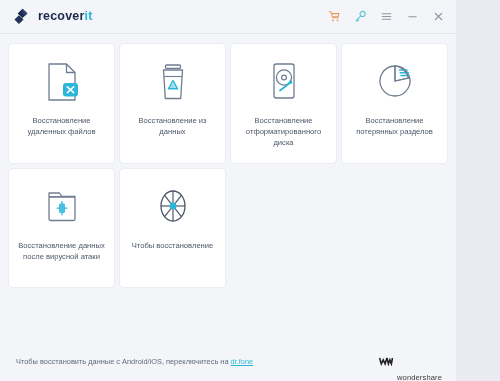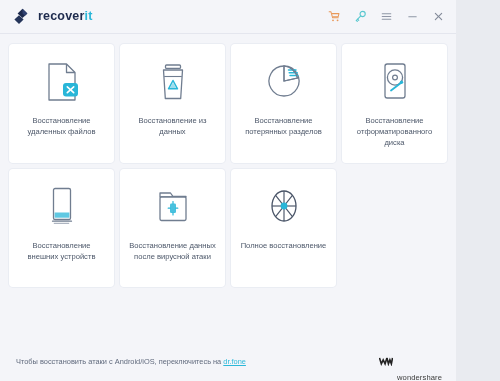--- a/index.html
+++ b/index.html
@@ -243,57 +243,46 @@
             </g>
             <path d="M21 23.6 L24 29.0 H18 Z" fill="#29b6d8" opacity=".45"></path>
           </svg>
         </span>
         <span class="card-label">Восстановление из данных</span>
       </div>
 
       <div class="card">
         <span class="card-icon">
           <svg width="42" height="46" viewBox="0 0 42 46">
+            <rect x="11" y="5" width="20" height="34" rx="2.2" fill="#ffffff" stroke="#707d90" stroke-width="1.3"></rect>
+            <circle cx="21" cy="18.5" r="7.6" fill="none" stroke="#707d90" stroke-width="1.3"></circle>
+            <circle cx="21" cy="18.5" r="2.4" fill="none" stroke="#707d90" stroke-width="1.2"></circle>
+            <path d="M27.5 23.5 L17.0 31.5" fill="none" stroke="#29b6d8" stroke-width="1.8" stroke-linecap="round"></path>
+            <circle cx="27.5" cy="23.2" r="1.7" fill="#29b6d8"></circle>
+          </svg>
+        </span>
+        <span class="card-label">Восстановление отформатированного диска</span>
+      </div>
+
+      <div class="card">
+        <span class="card-icon">
+          <svg width="42" height="46" viewBox="0 0 42 46">
             <path d="M21 22 m0,-15 a15,15 0 1,0 0.01,0 Z" fill="none" stroke="#707d90" stroke-width="1.3"></path>
             <path d="M21 22 L21 7 A15 15 0 0 1 34.5 19 Z" fill="#ffffff" stroke="#707d90" stroke-width="1.2"></path>
             <g stroke="#29b6d8" stroke-width="1.5" stroke-linecap="round">
               <line x1="25.5" y1="11.0" x2="33.0" y2="11.0"></line>
               <line x1="26.2" y1="13.8" x2="34.2" y2="13.8"></line>
               <line x1="27.0" y1="16.6" x2="34.8" y2="16.6"></line>
             </g>
             <path d="M21 22 L21 7 A15 15 0 0 1 34.5 19 Z" fill="none" stroke="#707d90" stroke-width="1.2" stroke-linejoin="round"></path>
           </svg>
         </span>
         <span class="card-label">Восстановление потерянных разделов</span>
       </div>
 
-      <div class="card">
-        <span class="card-icon">
-          <svg width="42" height="46" viewBox="0 0 42 46">
-            <rect x="11" y="5" width="20" height="34" rx="2.2" fill="#ffffff" stroke="#707d90" stroke-width="1.3"></rect>
-            <circle cx="21" cy="18.5" r="7.6" fill="none" stroke="#707d90" stroke-width="1.3"></circle>
-            <circle cx="21" cy="18.5" r="2.4" fill="none" stroke="#707d90" stroke-width="1.2"></circle>
-            <path d="M27.5 23.5 L17.0 31.5" fill="none" stroke="#29b6d8" stroke-width="1.8" stroke-linecap="round"></path>
-            <circle cx="27.5" cy="23.2" r="1.7" fill="#29b6d8"></circle>
-          </svg>
-        </span>
-        <span class="card-label">Восстановление отформатированного диска</span>
-      </div>
-
-      <div class="card">
-        <span class="card-icon">
-          <svg width="42" height="46" viewBox="0 0 42 46">
-            <rect x="12.5" y="4.5" width="17" height="31" rx="1.6" fill="#ffffff" stroke="#707d90" stroke-width="1.3"></rect>
-            <rect x="13.6" y="28.5" width="14.8" height="5.2" fill="#29b6d8" opacity=".75"></rect>
-            <path d="M11.5 37.2 h19" fill="none" stroke="#707d90" stroke-width="1.2" stroke-linecap="round"></path>
-            <path d="M13.2 39.3 h14.6" fill="none" stroke="#9aa3b2" stroke-width="1.0" stroke-linecap="round"></path>
-          </svg>
-        </span>
-        <span class="card-label">Восстановление внешних устройств</span>
-      </div>
 
       <div class="card">
         <span class="card-icon">
           <svg width="42" height="46" viewBox="0 0 42 46">
             <path d="M8 9 h10.5 l2.4 3.4 H34 V13 H8 Z" fill="#ffffff" stroke="#707d90" stroke-width="1.3" stroke-linejoin="round"></path>
             <rect x="8" y="13" width="26" height="23.5" rx="1.4" fill="#ffffff" stroke="#707d90" stroke-width="1.3"></rect>
             <rect x="18" y="19.5" width="6" height="9.5" rx="1.2" fill="#29b6d8" opacity=".85"></rect>
             <g stroke="#29b6d8" stroke-width="1.2" stroke-linecap="round">
               <line x1="21" y1="17.5" x2="21" y2="19.8"></line>
               <line x1="21" y1="28.8" x2="21" y2="31.0"></line>
@@ -312,28 +301,28 @@
             <ellipse cx="21" cy="22" rx="12" ry="15" fill="none" stroke="#4a5568" stroke-width="1.3"></ellipse>
             <g stroke="#4a5568" stroke-width="1.15">
               <line x1="21" y1="7" x2="21" y2="37"></line>
               <line x1="9" y1="22" x2="33" y2="22"></line>
               <line x1="12.6" y1="11.4" x2="29.4" y2="32.6"></line>
               <line x1="29.4" y1="11.4" x2="12.6" y2="32.6"></line>
             </g>
             <circle cx="21" cy="22" r="3.4" fill="#29b6d8"></circle>
           </svg>
         </span>
-        <span class="card-label">Полное восстановление</span>
+        <span class="card-label">Чтобы восстановление</span>
       </div>
 
     </div>
   </div>
 
   <div class="footer">
-    <div class="footer-note"><span>Чтобы восстановить атаки с Android/iOS, переключитесь на </span><span class="footer-link">dr.fone</span></div>
+    <div class="footer-note"><span>Чтобы восстановить данные с Android/iOS, переключитесь на </span><span class="footer-link">dr.fone</span></div>
 
     <div class="footer-spacer"></div>
 
     <div class="ws-logo">
       <span>
         <svg width="14" height="10" viewBox="0 0 18 12">
           <path d="M0.6 2.0 L3.0 9.6 L5.4 4.6 L7.8 9.6 L10.2 2.0" fill="none" stroke="#232323" stroke-width="2.1" stroke-linejoin="miter" stroke-linecap="butt"></path>
           <path d="M10.2 2.0 L12.1 9.6 L14.0 4.6 L15.9 9.6 L17.4 2.0" fill="none" stroke="#232323" stroke-width="2.1" stroke-linejoin="miter" stroke-linecap="butt"></path>
         </svg>
       </span>

